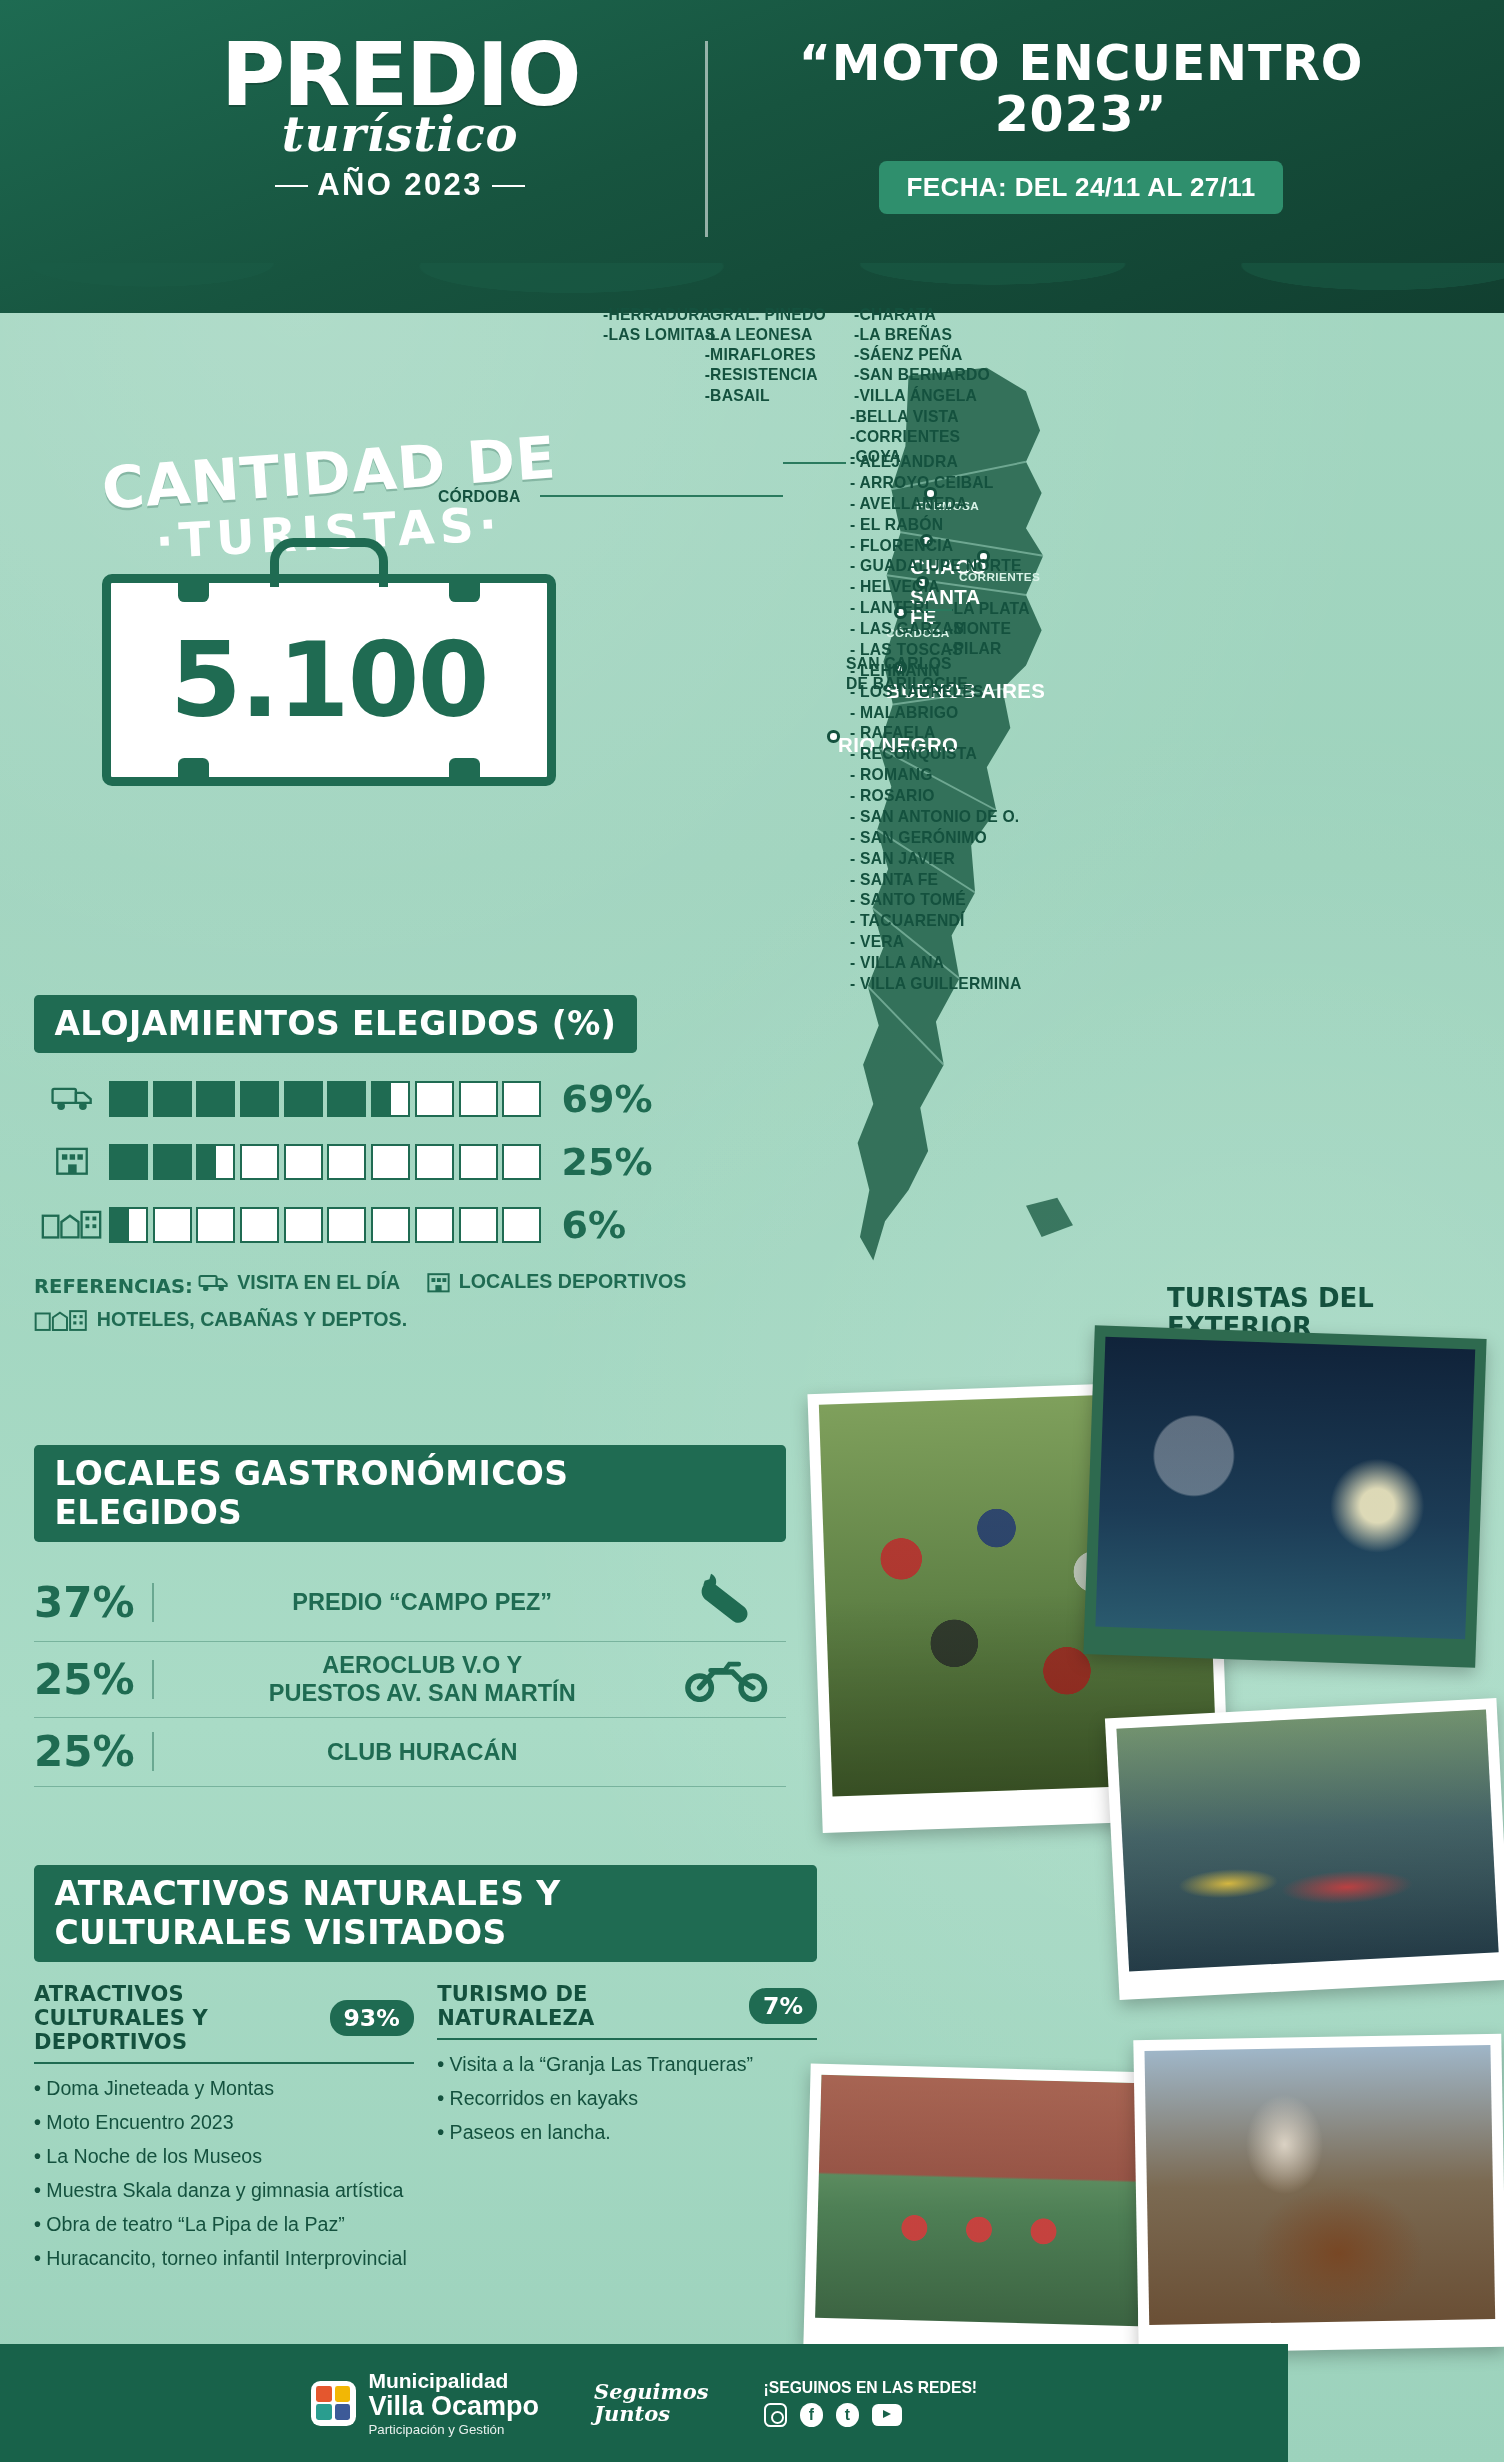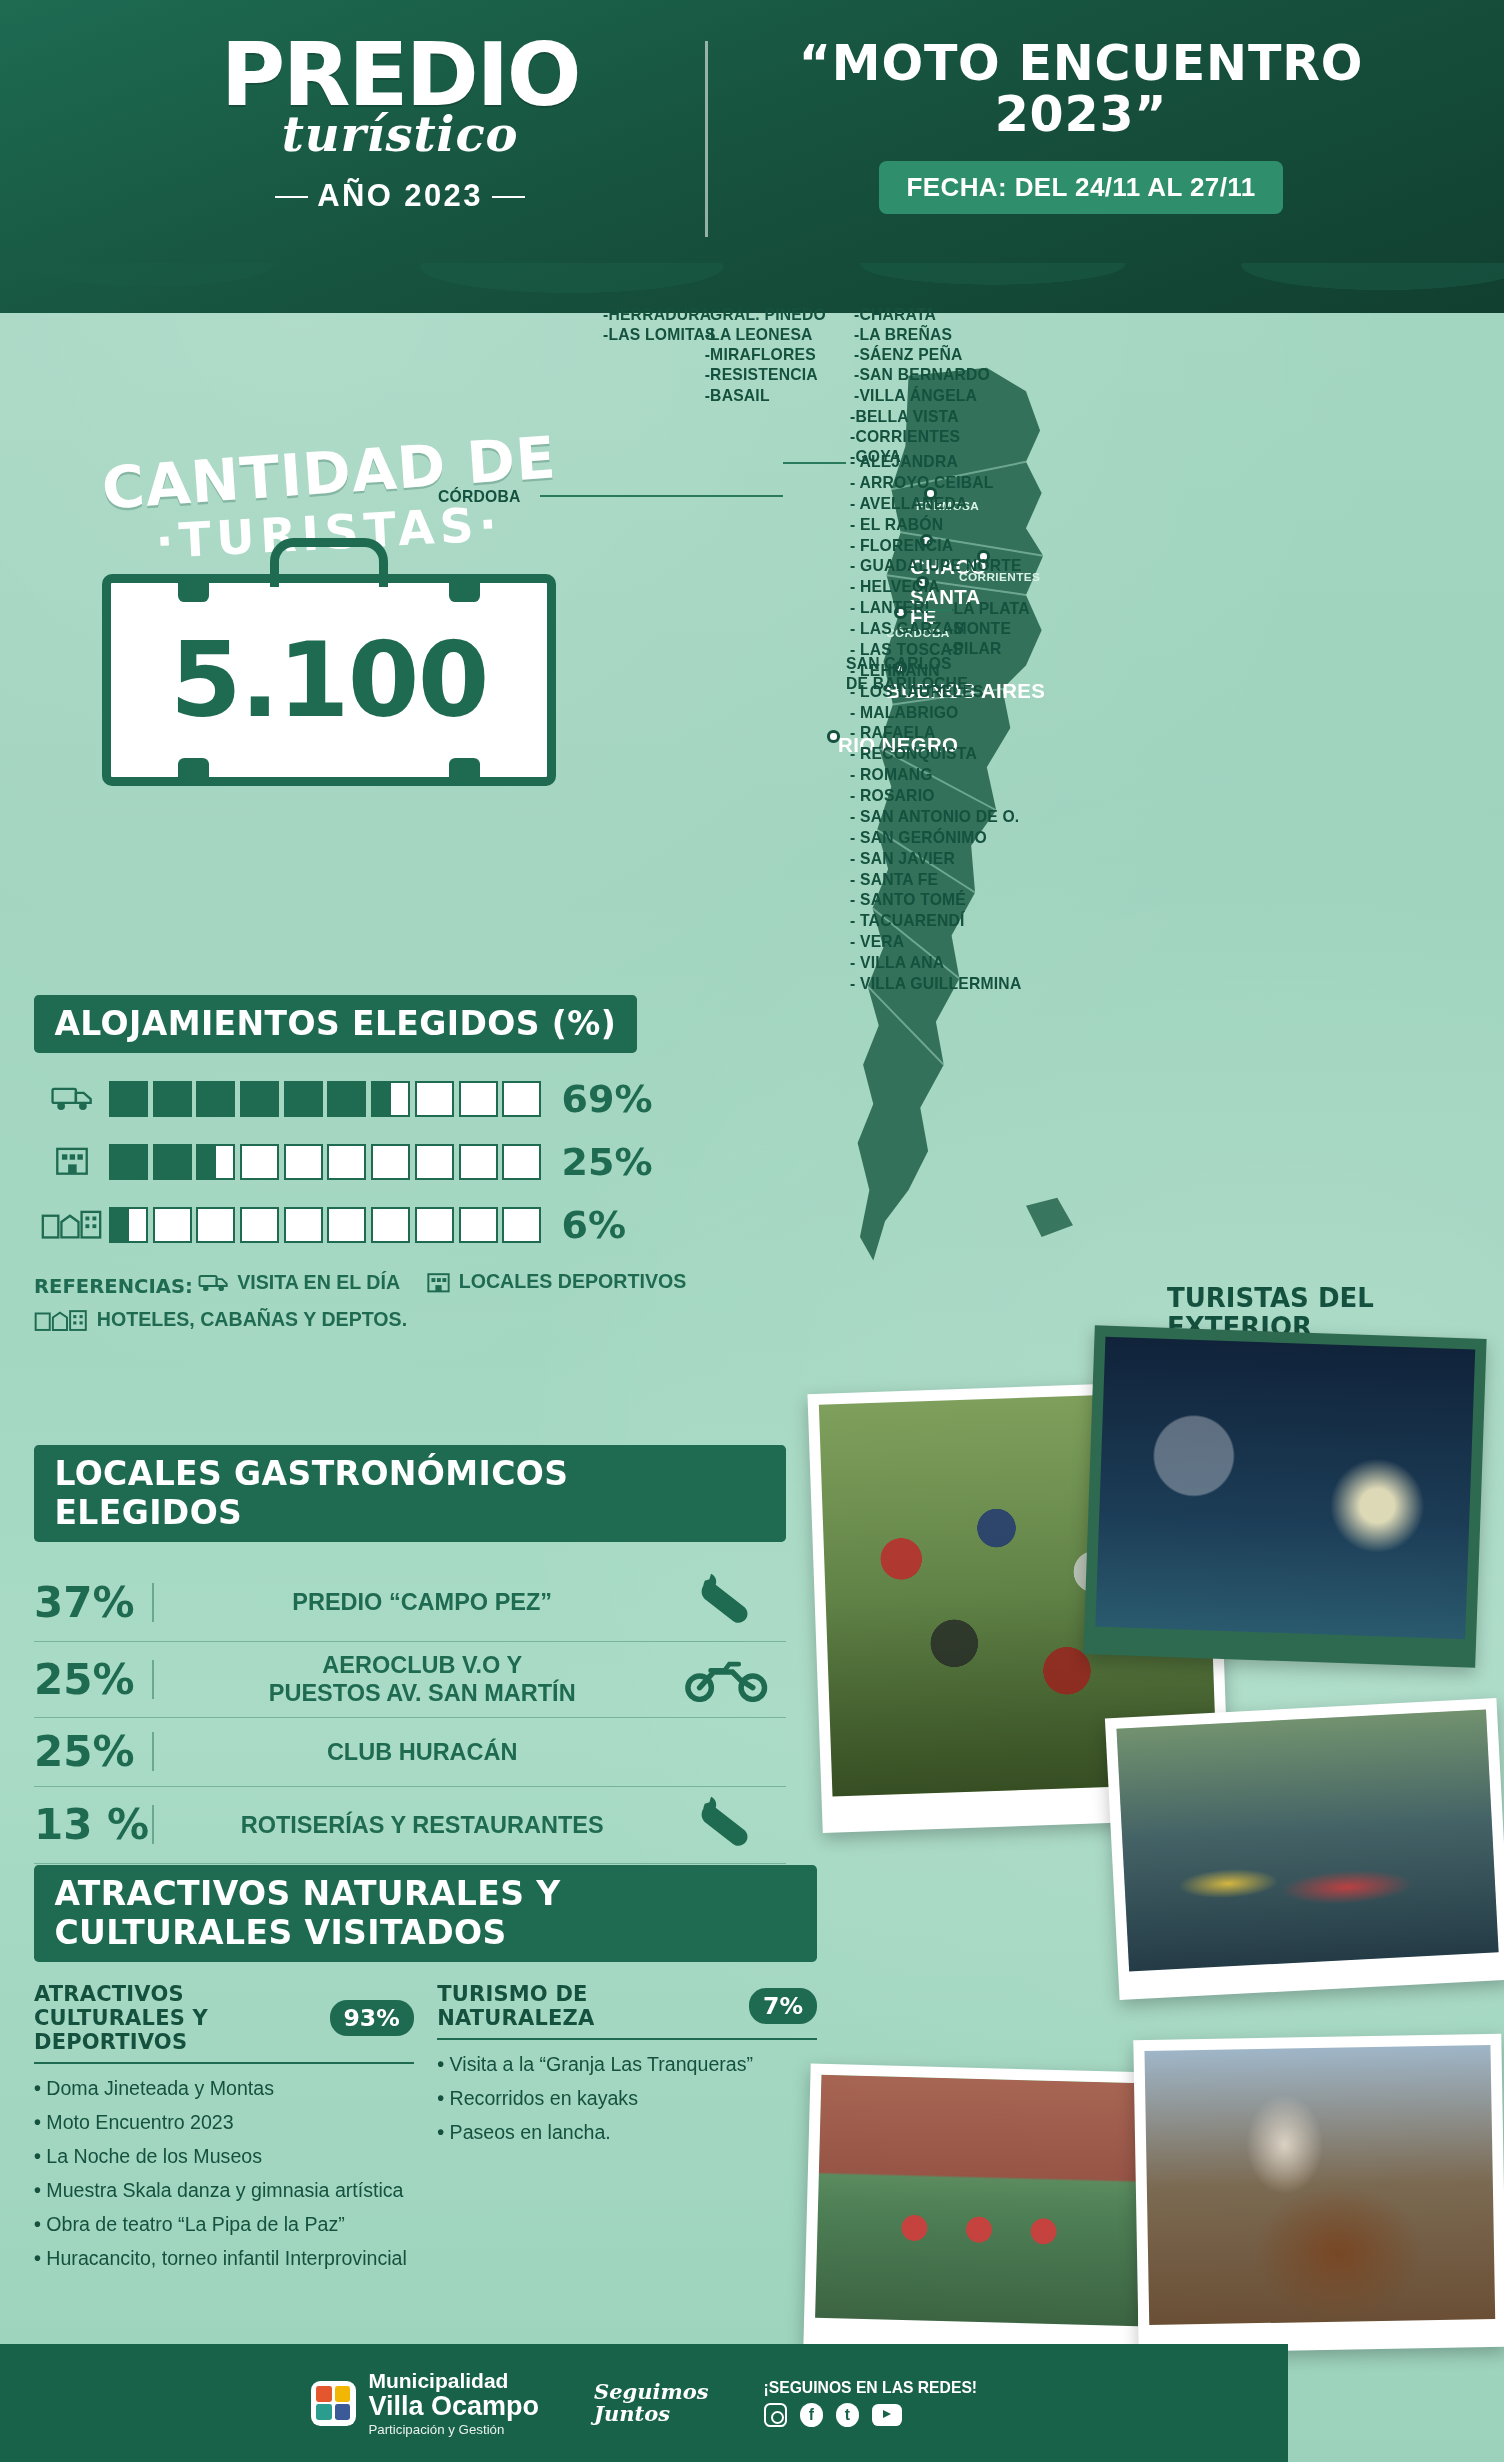--- a/index.html
+++ b/index.html
@@ -40,21 +40,21 @@
     font-weight:bold; font-size:88px; color:#ffffff; letter-spacing:-2.4px;
     line-height:0.95; text-shadow:0 2.4px 0 rgba(0,0,0,0.18);
   }
   .brand .turistico {
     font-family:"DejaVu Serif", serif;
     font-style:italic; font-weight:bold; font-size:48px; color:#ffffff;
     line-height:0.95; margin-top:-4.7px; letter-spacing:0.8px;
   }
   .brand .anio {
     color:#ffffff; font-size:31px; letter-spacing:2.4px; font-weight:bold;
-    margin-top:20px; position:relative; display:inline-block; padding:0 42px;
+    margin-top:9px; position:relative; display:inline-block; padding:0 42px;
   }
   .brand .anio:before, .brand .anio:after{
     content:""; position:absolute; top:50%; width:33px; height:2.4px; background:#fff;
   }
   .brand .anio:before{ left:0; } .brand .anio:after{ right:0; }
 
   .hdivider{ position:absolute; left:705px; top:41px; width:3.1px; height:196px; background:rgba(255,255,255,.55); }
 
   .evt { position:absolute; left:752px; top:38px; width:658px; text-align:center; }
   .evt .title {
@@ -513,28 +513,20 @@
               <path d="M20 44l18-20h24l10 10 16 10" fill="none" stroke="#1f6b52" stroke-width="7" stroke-linecap="round"></path>
               <path d="M34 22h18l6-8h12" fill="none" stroke="#1f6b52" stroke-width="6" stroke-linecap="round"></path>
             </svg></div>
         </div>
         <div class="g-row">
           <div class="g-pct">25%</div>
           <div class="g-sep"></div>
           <div class="g-name" style="white-space: pre-line;">CLUB HURACÁN</div>
           <div class="g-icon"></div>
         </div>
-        <div class="g-row">
-          <div class="g-pct">13 %</div>
-          <div class="g-sep"></div>
-          <div class="g-name" style="white-space: pre-line;">ROTISERÍAS Y RESTAURANTES</div>
-          <div class="g-icon"><svg width="71" height="55" viewBox="0 0 90 70">
-              <path d="M18 12c-7 5-8 15-2 21l36 28c5 4 12 3 16-2s3-12-2-16L30 15c2-6-1-12-6-14l-2 7-6 2-2 6z" fill="#1f6b52"></path>
-            </svg></div>
-        </div>
       </div>
   </div>
 
   <div class="atr">
     <div class="ribbon">ATRACTIVOS NATURALES Y CULTURALES VISITADOS</div>
     <div class="atr-cols">
       <div class="atr-col">
         <div class="atr-head">
           <span class="h">ATRACTIVOS CULTURALES Y DEPORTIVOS</span>
           <span class="badge">93%</span>

